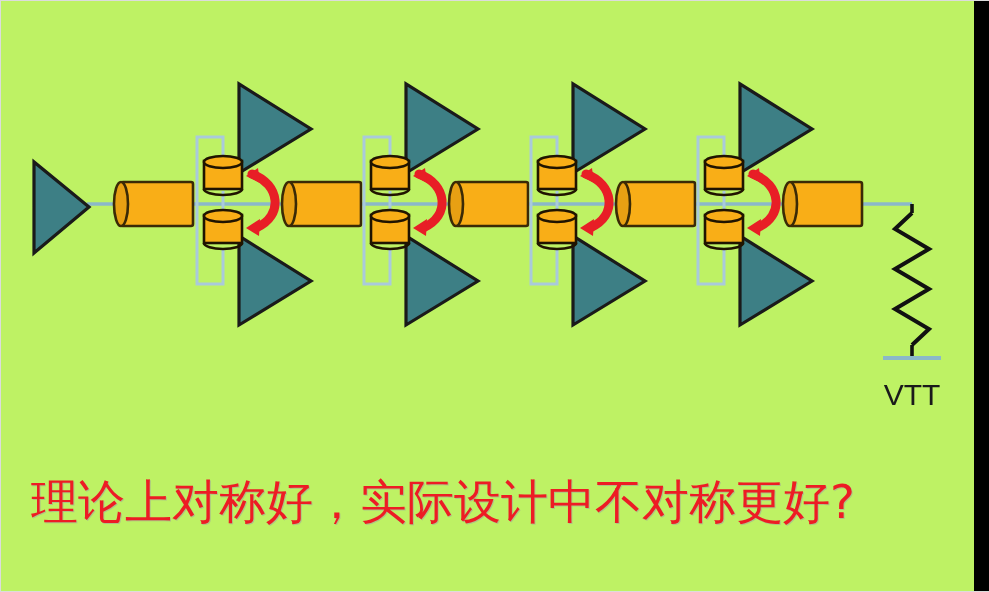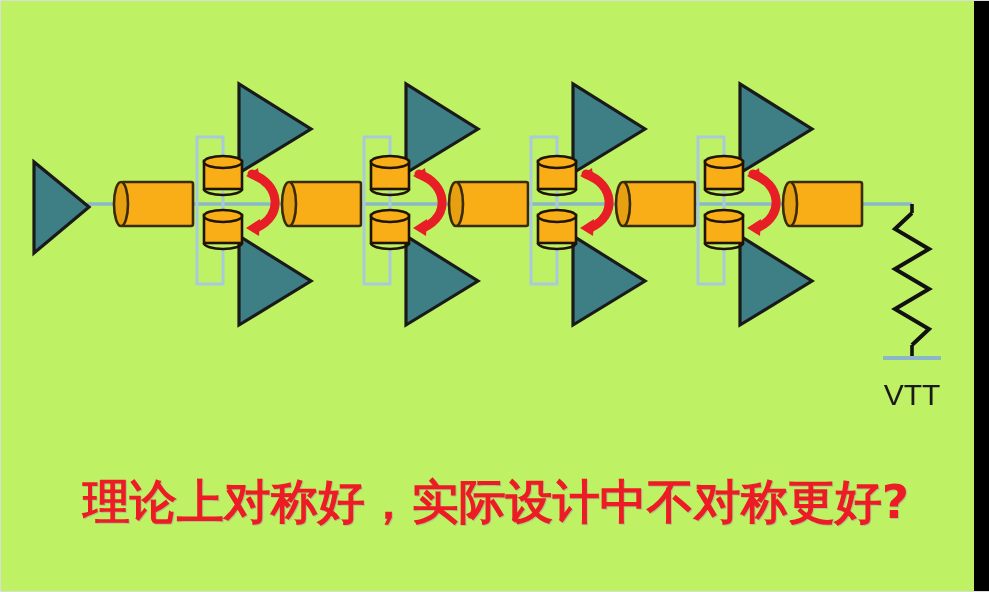--- a/index.html
+++ b/index.html
@@ -43,27 +43,26 @@
     height: 455px;
   }
   #caption {
     position: absolute;
     left: 30px;
     top: 470px;
     width: 930px;
     height: 70px;
     color: #ED1C24;
     font-family: "DejaVu Sans", "Liberation Sans", sans-serif;
-    font-weight: bold;
+    font-weight: normal;
     font-size: 47px;
     line-height: 62px;
     letter-spacing: 0px;
     white-space: nowrap;
     text-shadow: 1px 1px 0 rgba(160,160,160,0.55);
-    text-align: center;
   }
   .vtt-label {
     font-family: "Liberation Sans", sans-serif;
     font-size: 30px;
     fill: #1a1a1a;
   }
 </style>
 </head>
 <body>
 

